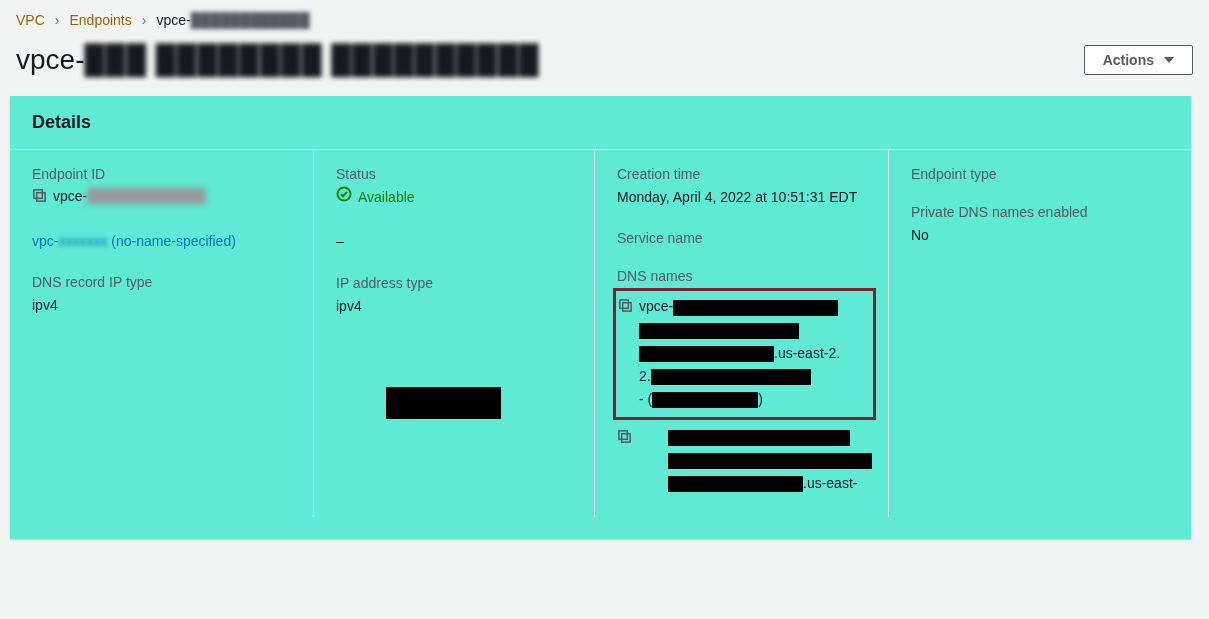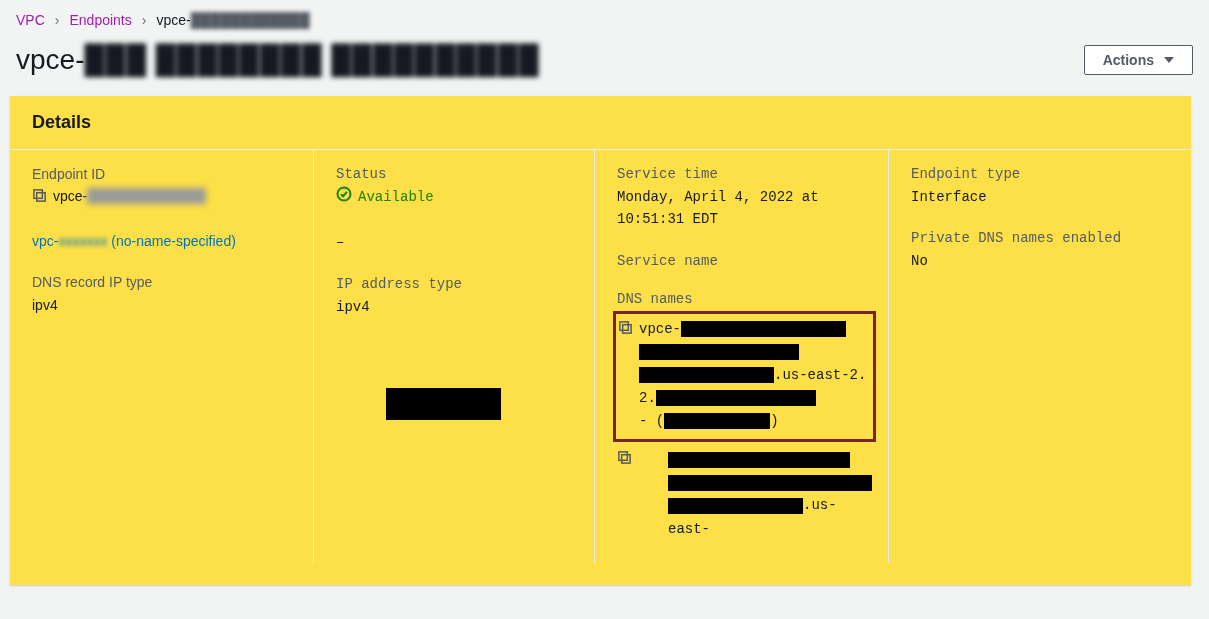--- a/index.html
+++ b/index.html
@@ -8,21 +8,21 @@
       background: #f2f3f3;
       color: #16191f;
       font-size: 14px;
     }
     .breadcrumb {
       padding: 12px 16px 8px;
       display: flex;
       align-items: center;
       gap: 10px;
     }
-    .breadcrumb a { color: #a21caf; text-decoration: none; }
+    .breadcrumb a { color: #a16207; text-decoration: none; }
     .chevron { color: #687078; }
     .crumb-current {
       color: #545b64;
       font-size: 14px;
       filter: blur(2px);
     }
     .header-row {
       display: flex;
       justify-content: space-between;
       align-items: center;
@@ -54,21 +54,21 @@
       cursor: pointer;
       margin-left: 36px;
     }
     .caret-down {
       width: 0; height: 0;
       border-left: 5px solid transparent;
       border-right: 5px solid transparent;
       border-top: 6px solid #545b64;
     }
     .card {
-      background: #fde047;
+      background: #5eead4;
       margin: 0 18px 10px 10px;
       box-shadow: 0 1px 1px rgba(0,0,0,0.08), 0 1px 3px rgba(0,0,0,0.08);
     }
     .card-header {
       border-bottom: 1px solid #eaeded;
       padding: 16px 22px;
     }
     .card-header h2 {
       font-size: 18px;
       font-weight: 700;
@@ -78,21 +78,20 @@
       grid-template-columns: 1fr 1fr 1fr 1fr;
       padding: 0 22px 22px;
     }
     .col {
       padding: 16px 16px 0 0;
       position: relative;
     }
     .col + .col {
       border-left: 1px solid #eaeded;
       padding-left: 22px;
-      font-family: Liberation Mono, monospace;
     }
     .field { margin-bottom: 22px; }
     .field-label {
       color: #545b64;
       font-size: 14px;
       margin-bottom: 4px;
     }
     .field-value {
       color: #16191f;
       font-size: 14px;
@@ -227,21 +226,21 @@
       </div>
       <div class="field">
         <div class="field-label">IP address type</div>
         <div class="field-value">ipv4</div>
       </div>
       <div class="redact-big"></div>
     </div>
 
     <div class="col">
       <div class="field">
-        <div class="field-label">Service time</div>
+        <div class="field-label">Creation time</div>
         <div class="field-value">Monday, April 4, 2022 at 10:51:31 EDT</div>
       </div>
       <div class="field">
         <div class="field-label">Service name</div>
       </div>
       <div class="field">
         <div class="field-label">DNS names</div>
 
         <div class="dns-box">
           <div class="field-value copy-row dns-text">
@@ -273,21 +272,20 @@
             <span class="redact-block" style="width:204px"></span><br>
             <span class="redact-block" style="width:135px"></span><span>.us-east-</span>
           </span>
         </div>
       </div>
     </div>
 
     <div class="col">
       <div class="field">
         <div class="field-label">Endpoint type</div>
-        <div class="field-value">Interface</div>
       </div>
       <div class="field">
         <div class="field-label">Private DNS names enabled</div>
         <div class="field-value">No</div>
       </div>
     </div>
 
   </div>
 </div>
 

